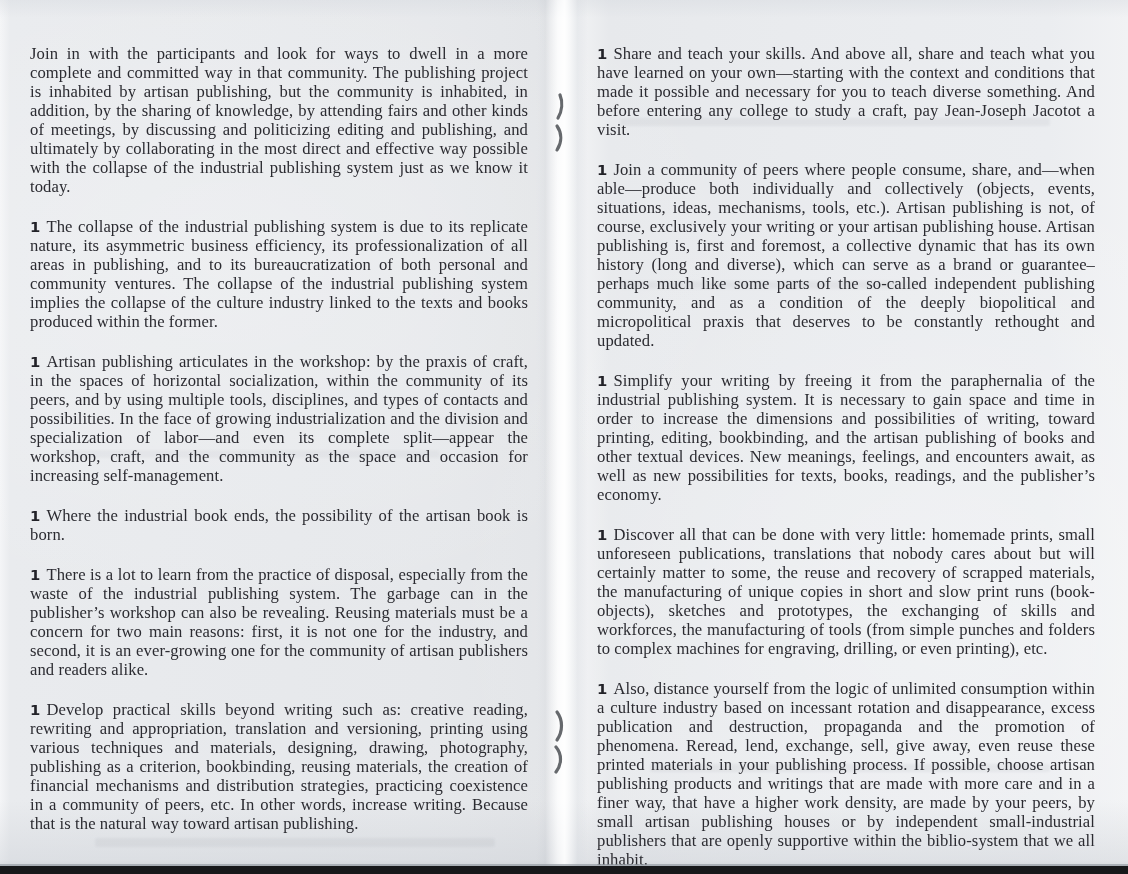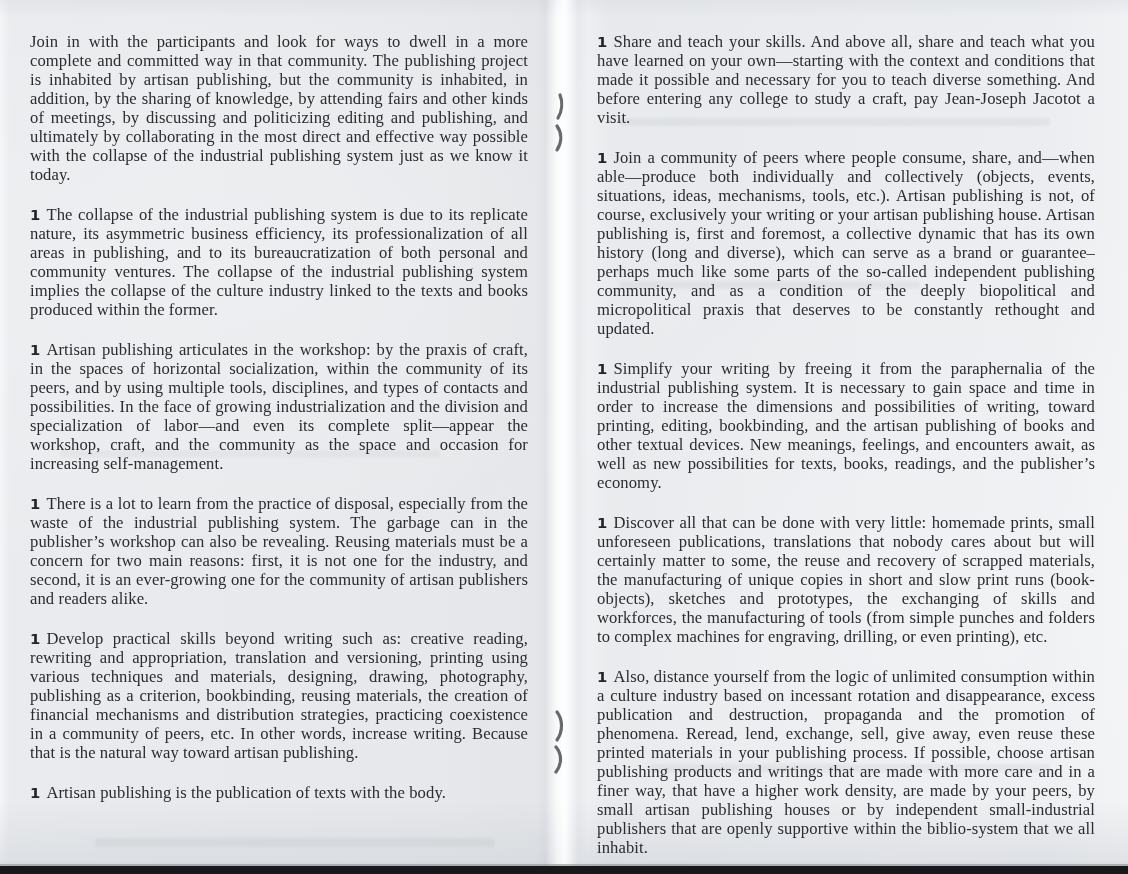--- a/index.html
+++ b/index.html
@@ -43,21 +43,21 @@
     width: 498px;
     color: #2b2b31;
     font-size: 16.6px;
     line-height: 19px;
     text-align: justify;
     letter-spacing: 0.1px;
   }
   .page-text.left  { left: 30px; }
   .page-text.right { left: 597px; }
   .page-text p {
-    margin: 4px 0 21px 0;
+    margin: 16px 0 21px 0;
   }
   .marker {
     font-family: "DejaVu Sans", sans-serif;
     font-weight: 700;
     font-size: 14.8px;
     padding-right: 6px;
     color: #222228;
   }
   .marker:empty { display: none; }
 
@@ -106,23 +106,23 @@
 </style>
 </head>
 <body>
 
 <div class="spread">
 
   <div class="page-text left">
     <p><span>Join in with the participants and look for ways to dwell in a more complete and committed way in that community. The publishing project is inhabited by artisan publishing, but the community is inhabited, in addition, by the sharing of knowledge, by attending fairs and other kinds of meetings, by discussing and politicizing editing and publishing, and ultimately by collaborating in the most direct and effective way possible with the collapse of the industrial publishing system just as we know it today.</span></p>
     <p><span class="marker">1</span><span>The collapse of the industrial publishing system is due to its replicate nature, its asymmetric business efficiency, its professionalization of all areas in publishing, and to its bureaucratization of both personal and community ventures. The collapse of the industrial publishing system implies the collapse of the culture industry linked to the texts and books produced within the former.</span></p>
     <p><span class="marker">1</span><span>Artisan publishing articulates in the workshop: by the praxis of craft, in the spaces of horizontal socialization, within the community of its peers, and by using multiple tools, disciplines, and types of contacts and possibilities. In the face of growing industrialization and the division and specialization of labor—and even its complete split—appear the workshop, craft, and the community as the space and occasion for increasing self-management.</span></p>
+    <p><span class="marker">1</span><span>Where the industrial book ends, the possibility of the artisan book is born.</span></p>
     <p><span class="marker">1</span><span>There is a lot to learn from the practice of disposal, especially from the waste of the industrial publishing system. The garbage can in the publisher’s workshop can also be revealing. Reusing materials must be a concern for two main reasons: first, it is not one for the industry, and second, it is an ever-growing one for the community of artisan publishers and readers alike.</span></p>
     <p><span class="marker">1</span><span>Develop practical skills beyond writing such as: creative reading, rewriting and appropriation, translation and versioning, printing using various techniques and materials, designing, drawing, photography, publishing as a criterion, bookbinding, reusing materials, the creation of financial mechanisms and distribution strategies, practicing coexistence in a community of peers, etc. In other words, increase writing. Because that is the natural way toward artisan publishing.</span></p>
-    <p><span class="marker">1</span><span>Artisan publishing is the publication of texts with the body.</span></p>
 
   </div>
 
   <div class="page-text right">
     <p><span class="marker">1</span><span>Share and teach your skills. And above all, share and teach what you have learned on your own—starting with the context and conditions that made it possible and necessary for you to teach diverse something. And before entering any college to study a craft, pay Jean-Joseph Jacotot a visit.</span></p>
     <p><span class="marker">1</span><span>Join a community of peers where people consume, share, and—when able—produce both individually and collectively (objects, events, situations, ideas, mechanisms, tools, etc.). Artisan publishing is not, of course, exclusively your writing or your artisan publishing house. Artisan publishing is, first and foremost, a collective dynamic that has its own history (long and diverse), which can serve as a brand or guarantee–perhaps much like some parts of the so-called independent publishing community, and as a condition of the deeply biopolitical and micropolitical praxis that deserves to be constantly rethought and updated.</span></p>
     <p><span class="marker">1</span><span>Simplify your writing by freeing it from the paraphernalia of the industrial publishing system. It is necessary to gain space and time in order to increase the dimensions and possibilities of writing, toward printing, editing, bookbinding, and the artisan publishing of books and other textual devices. New meanings, feelings, and encounters await, as well as new possibilities for texts, books, readings, and the publisher’s economy.</span></p>
     <p><span class="marker">1</span><span>Discover all that can be done with very little: homemade prints, small unforeseen publications, translations that nobody cares about but will certainly matter to some, the reuse and recovery of scrapped materials, the manufacturing of unique copies in short and slow print runs (book-objects), sketches and prototypes, the exchanging of skills and workforces, the manufacturing of tools (from simple punches and folders to complex machines for engraving, drilling, or even printing), etc.</span></p>
     <p><span class="marker">1</span><span>Also, distance yourself from the logic of unlimited consumption within a culture industry based on incessant rotation and disappearance, excess publication and destruction, propaganda and the promotion of phenomena. Reread, lend, exchange, sell, give away, even reuse these printed materials in your publishing process. If possible, choose artisan publishing products and writings that are made with more care and in a finer way, that have a higher work density, are made by your peers, by small artisan publishing houses or by independent small-industrial publishers that are openly supportive within the biblio-system that we all inhabit.</span></p>
 

